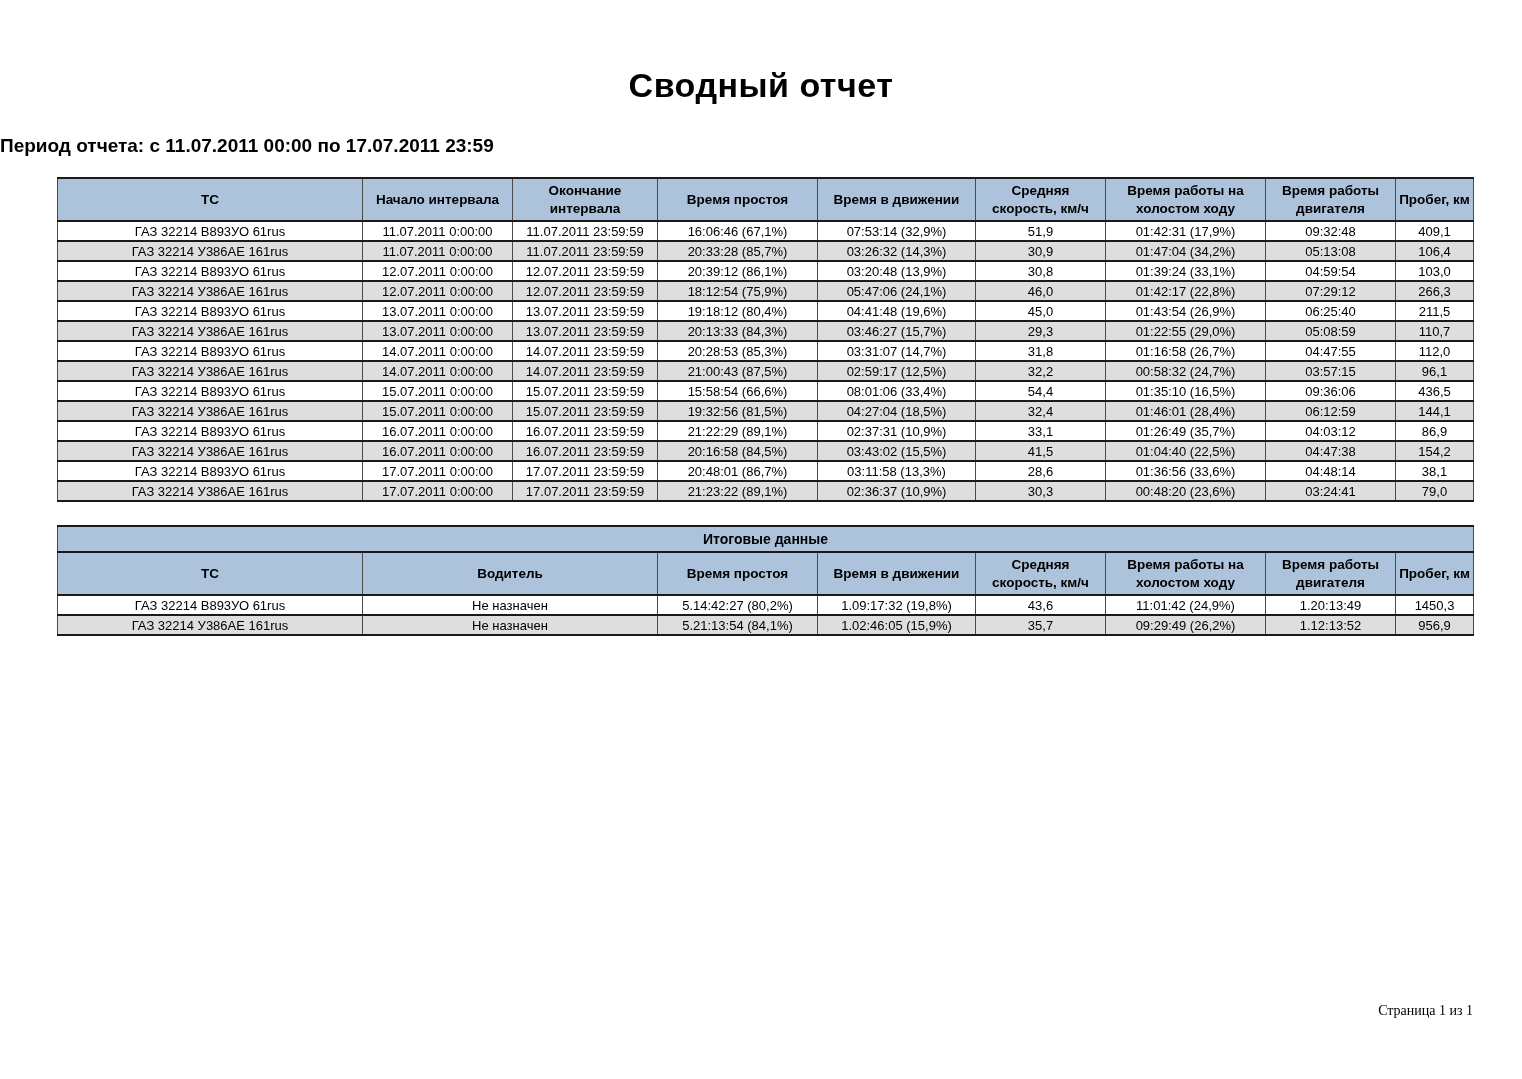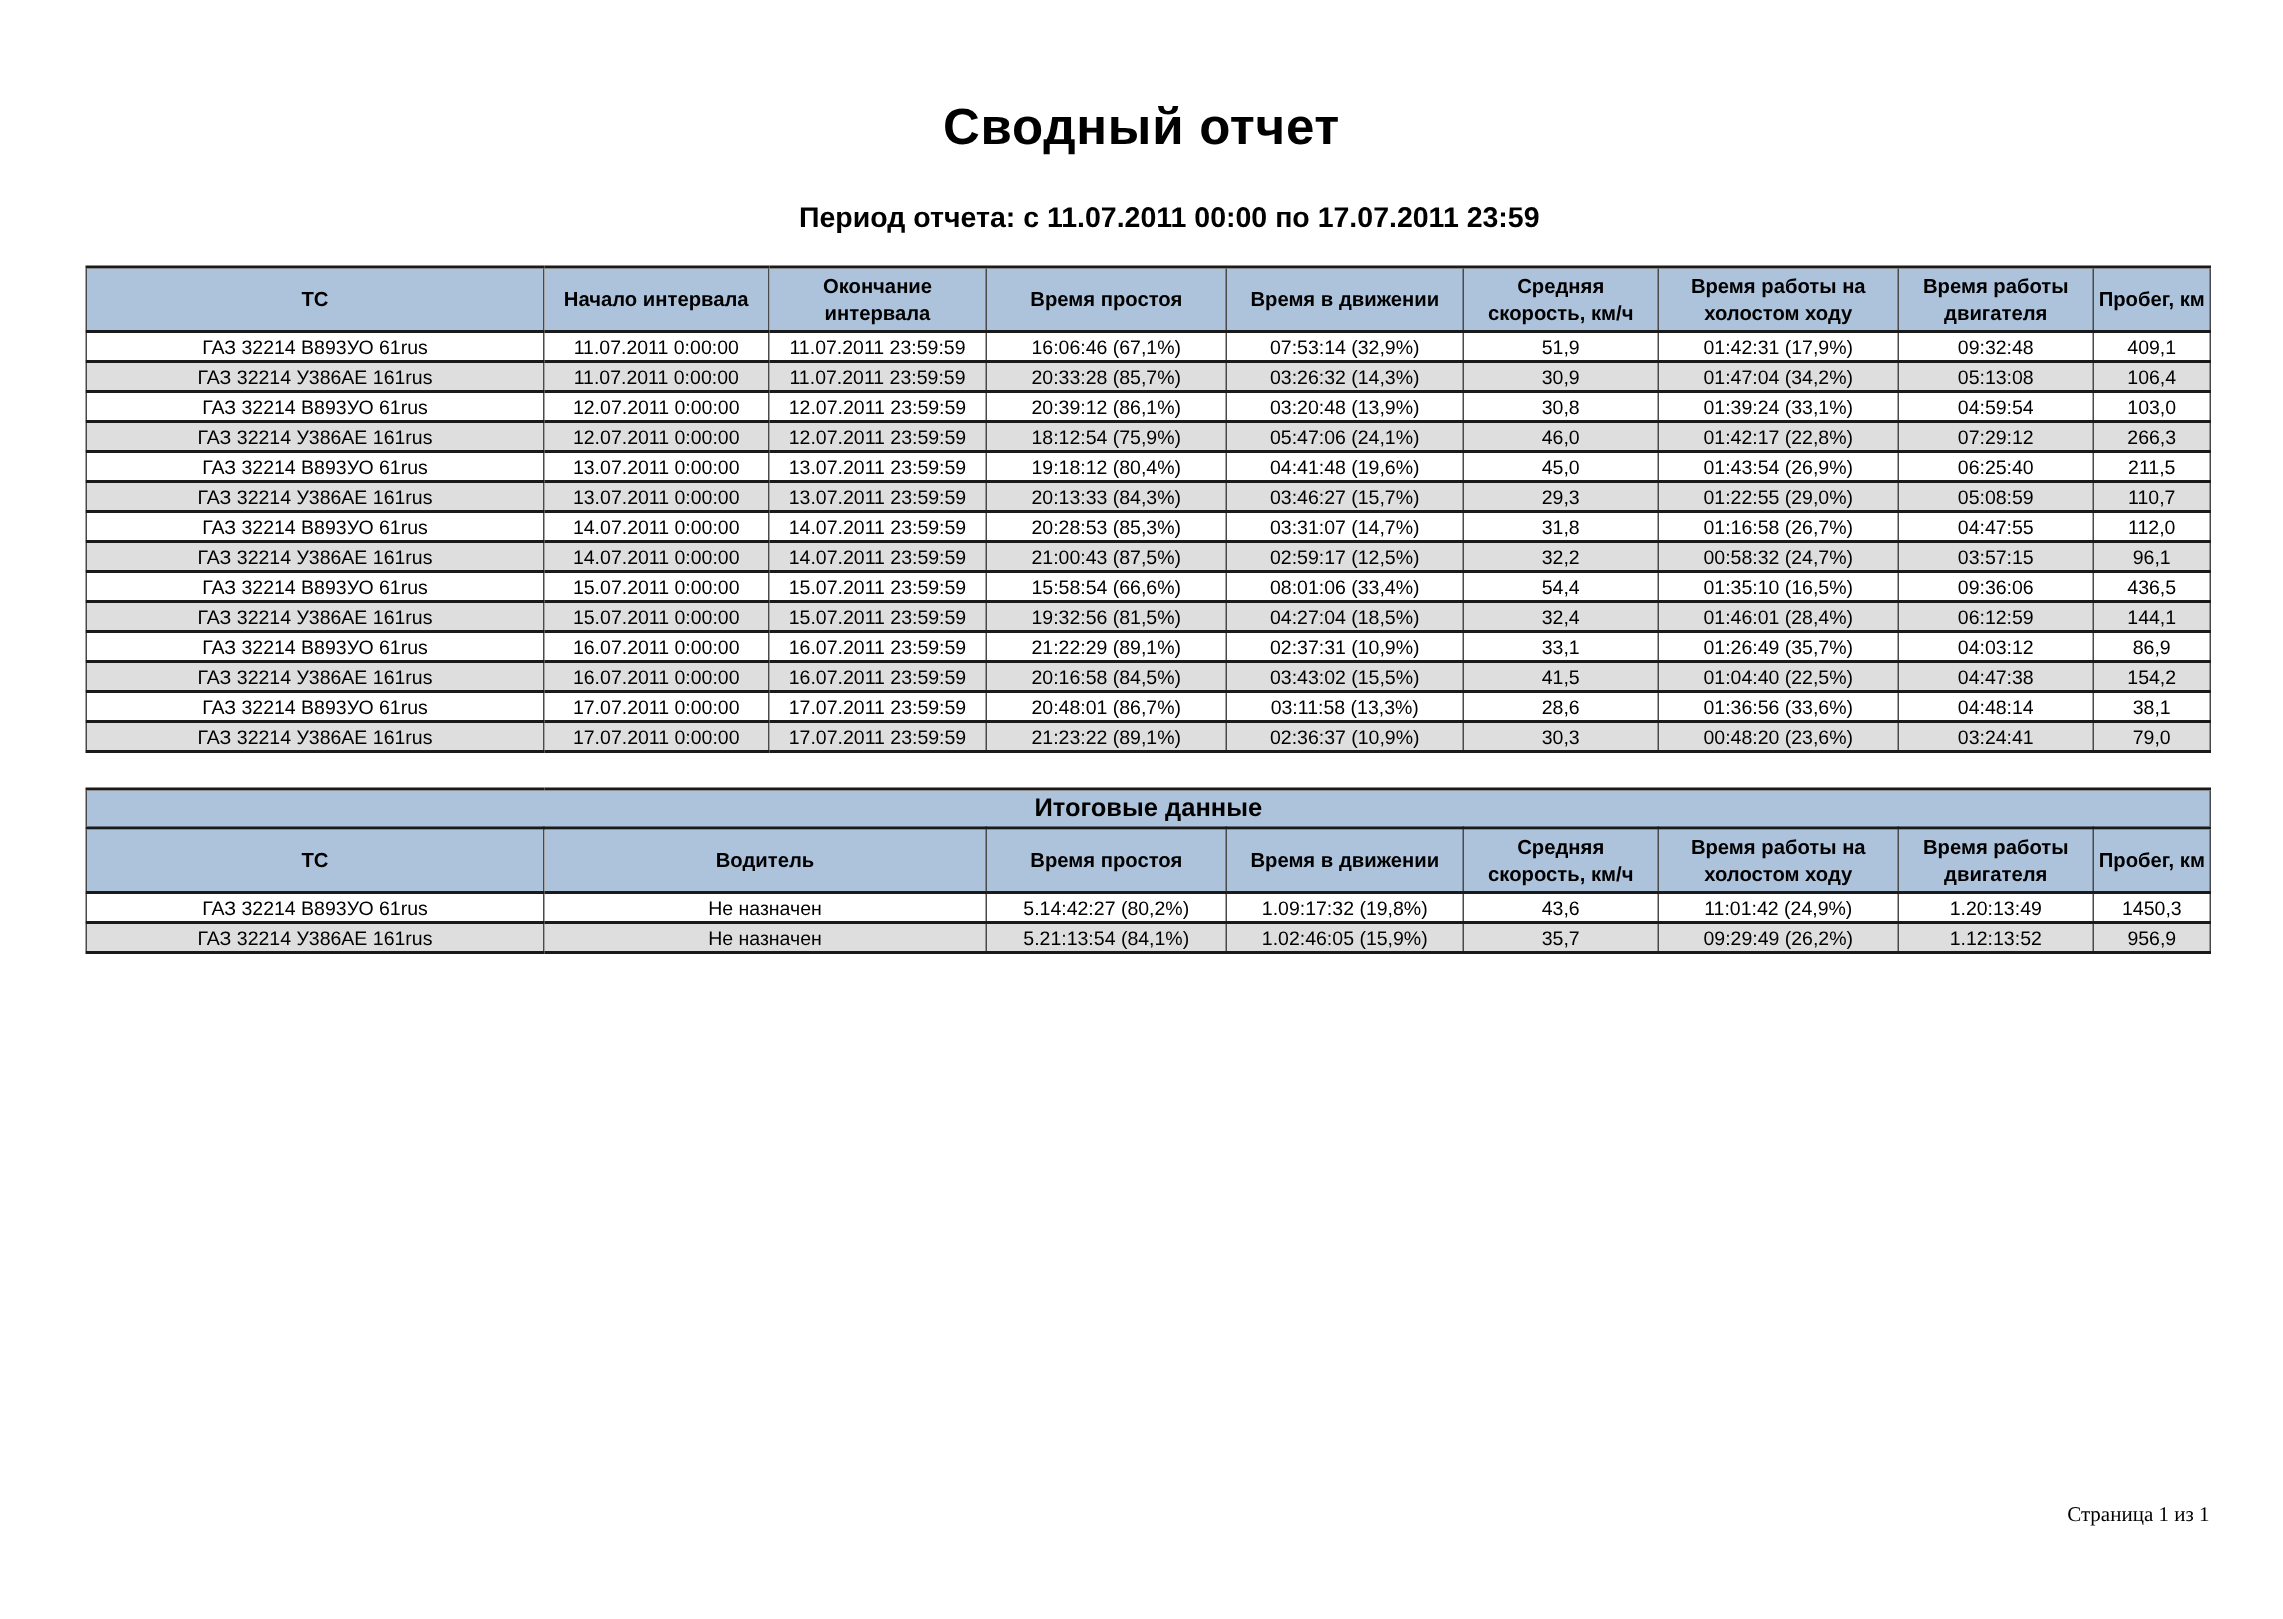--- a/index.html
+++ b/index.html
@@ -18,25 +18,23 @@
     overflow:hidden;
   }
   .report-title{
     text-align:center;
     font-size:34px;
     font-weight:bold;
     padding-top:66px;
     letter-spacing:0.5px;
   }
   .report-period{
-    text-align:center;
     font-size:19px;
     font-weight:bold;
     margin-top:30px;
-    margin-left:37px;
   }
   .tables-wrap{
     margin:20px 32px 0 57px;
   }
   table{
     border-collapse:collapse;
     table-layout:fixed;
     width:1416px;
   }
   th,td{
@@ -59,21 +57,21 @@
   tbody td{
     font-size:13px;
     height:20px;
     padding:0 3px;
   }
   .daily tbody tr:nth-child(even){background:var(--alt-bg);}
   .summary tbody tr:nth-child(even){background:var(--alt-bg);}
   .summary{margin-top:23px;}
   .summary-title-cell{
     background:var(--header-bg);
-    font-size:17px;
+    font-size:14px;
     font-weight:bold;
     height:26px;
     padding:1px 2px;
   }
   .page-footer{
     position:absolute;
     top:1003px;
     right:49px;
     font-size:14px;
     color:#000;

